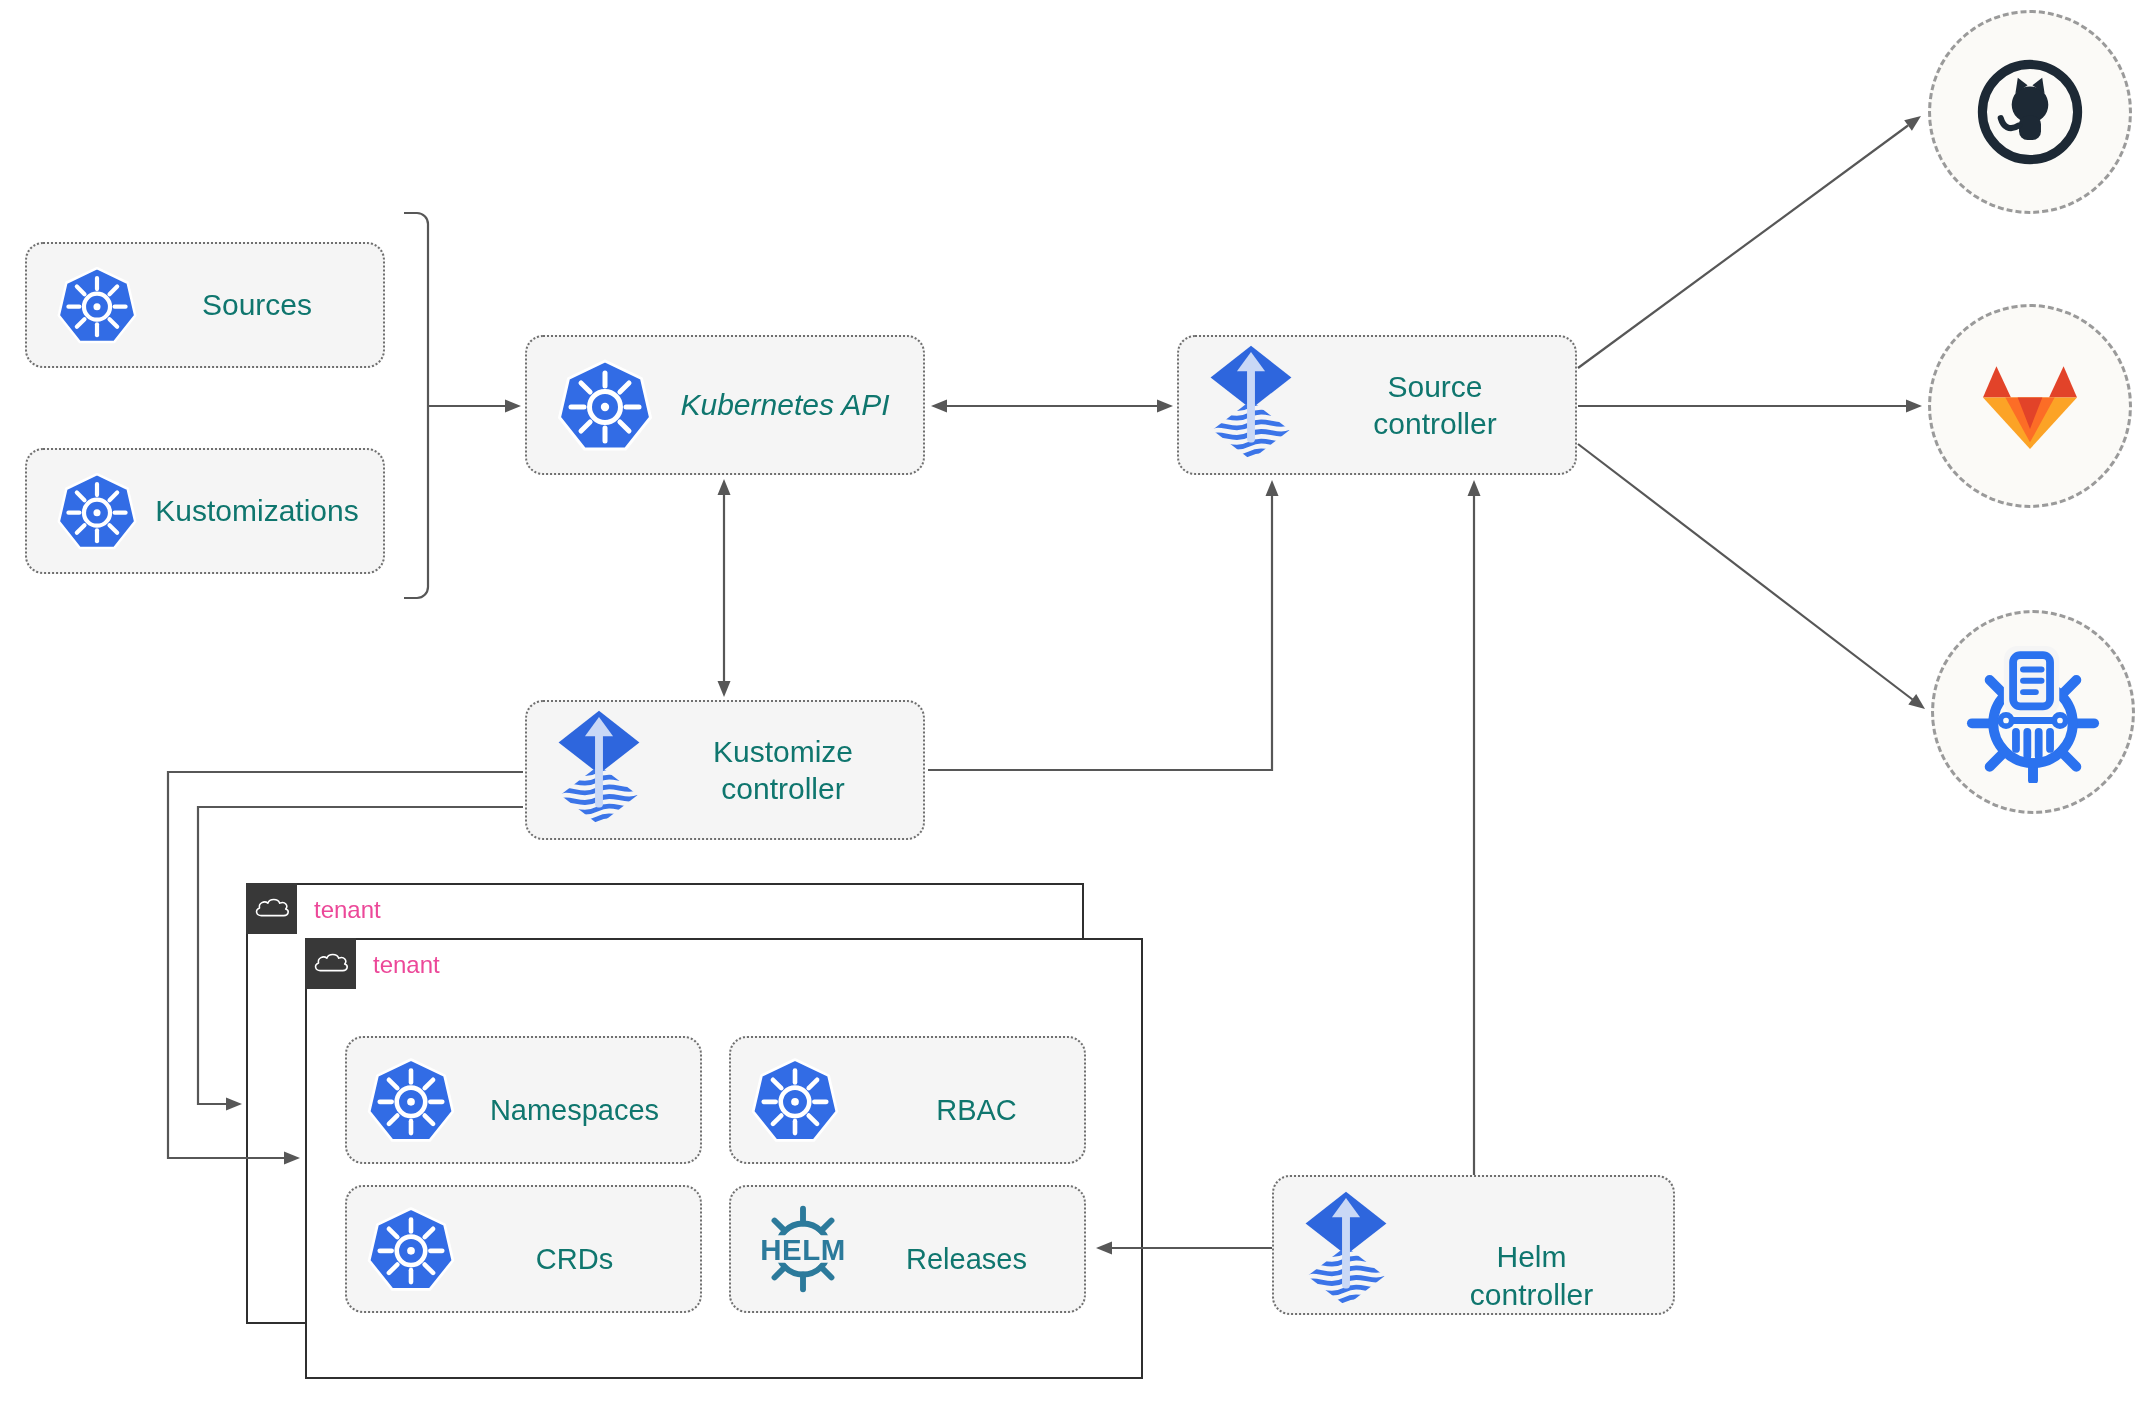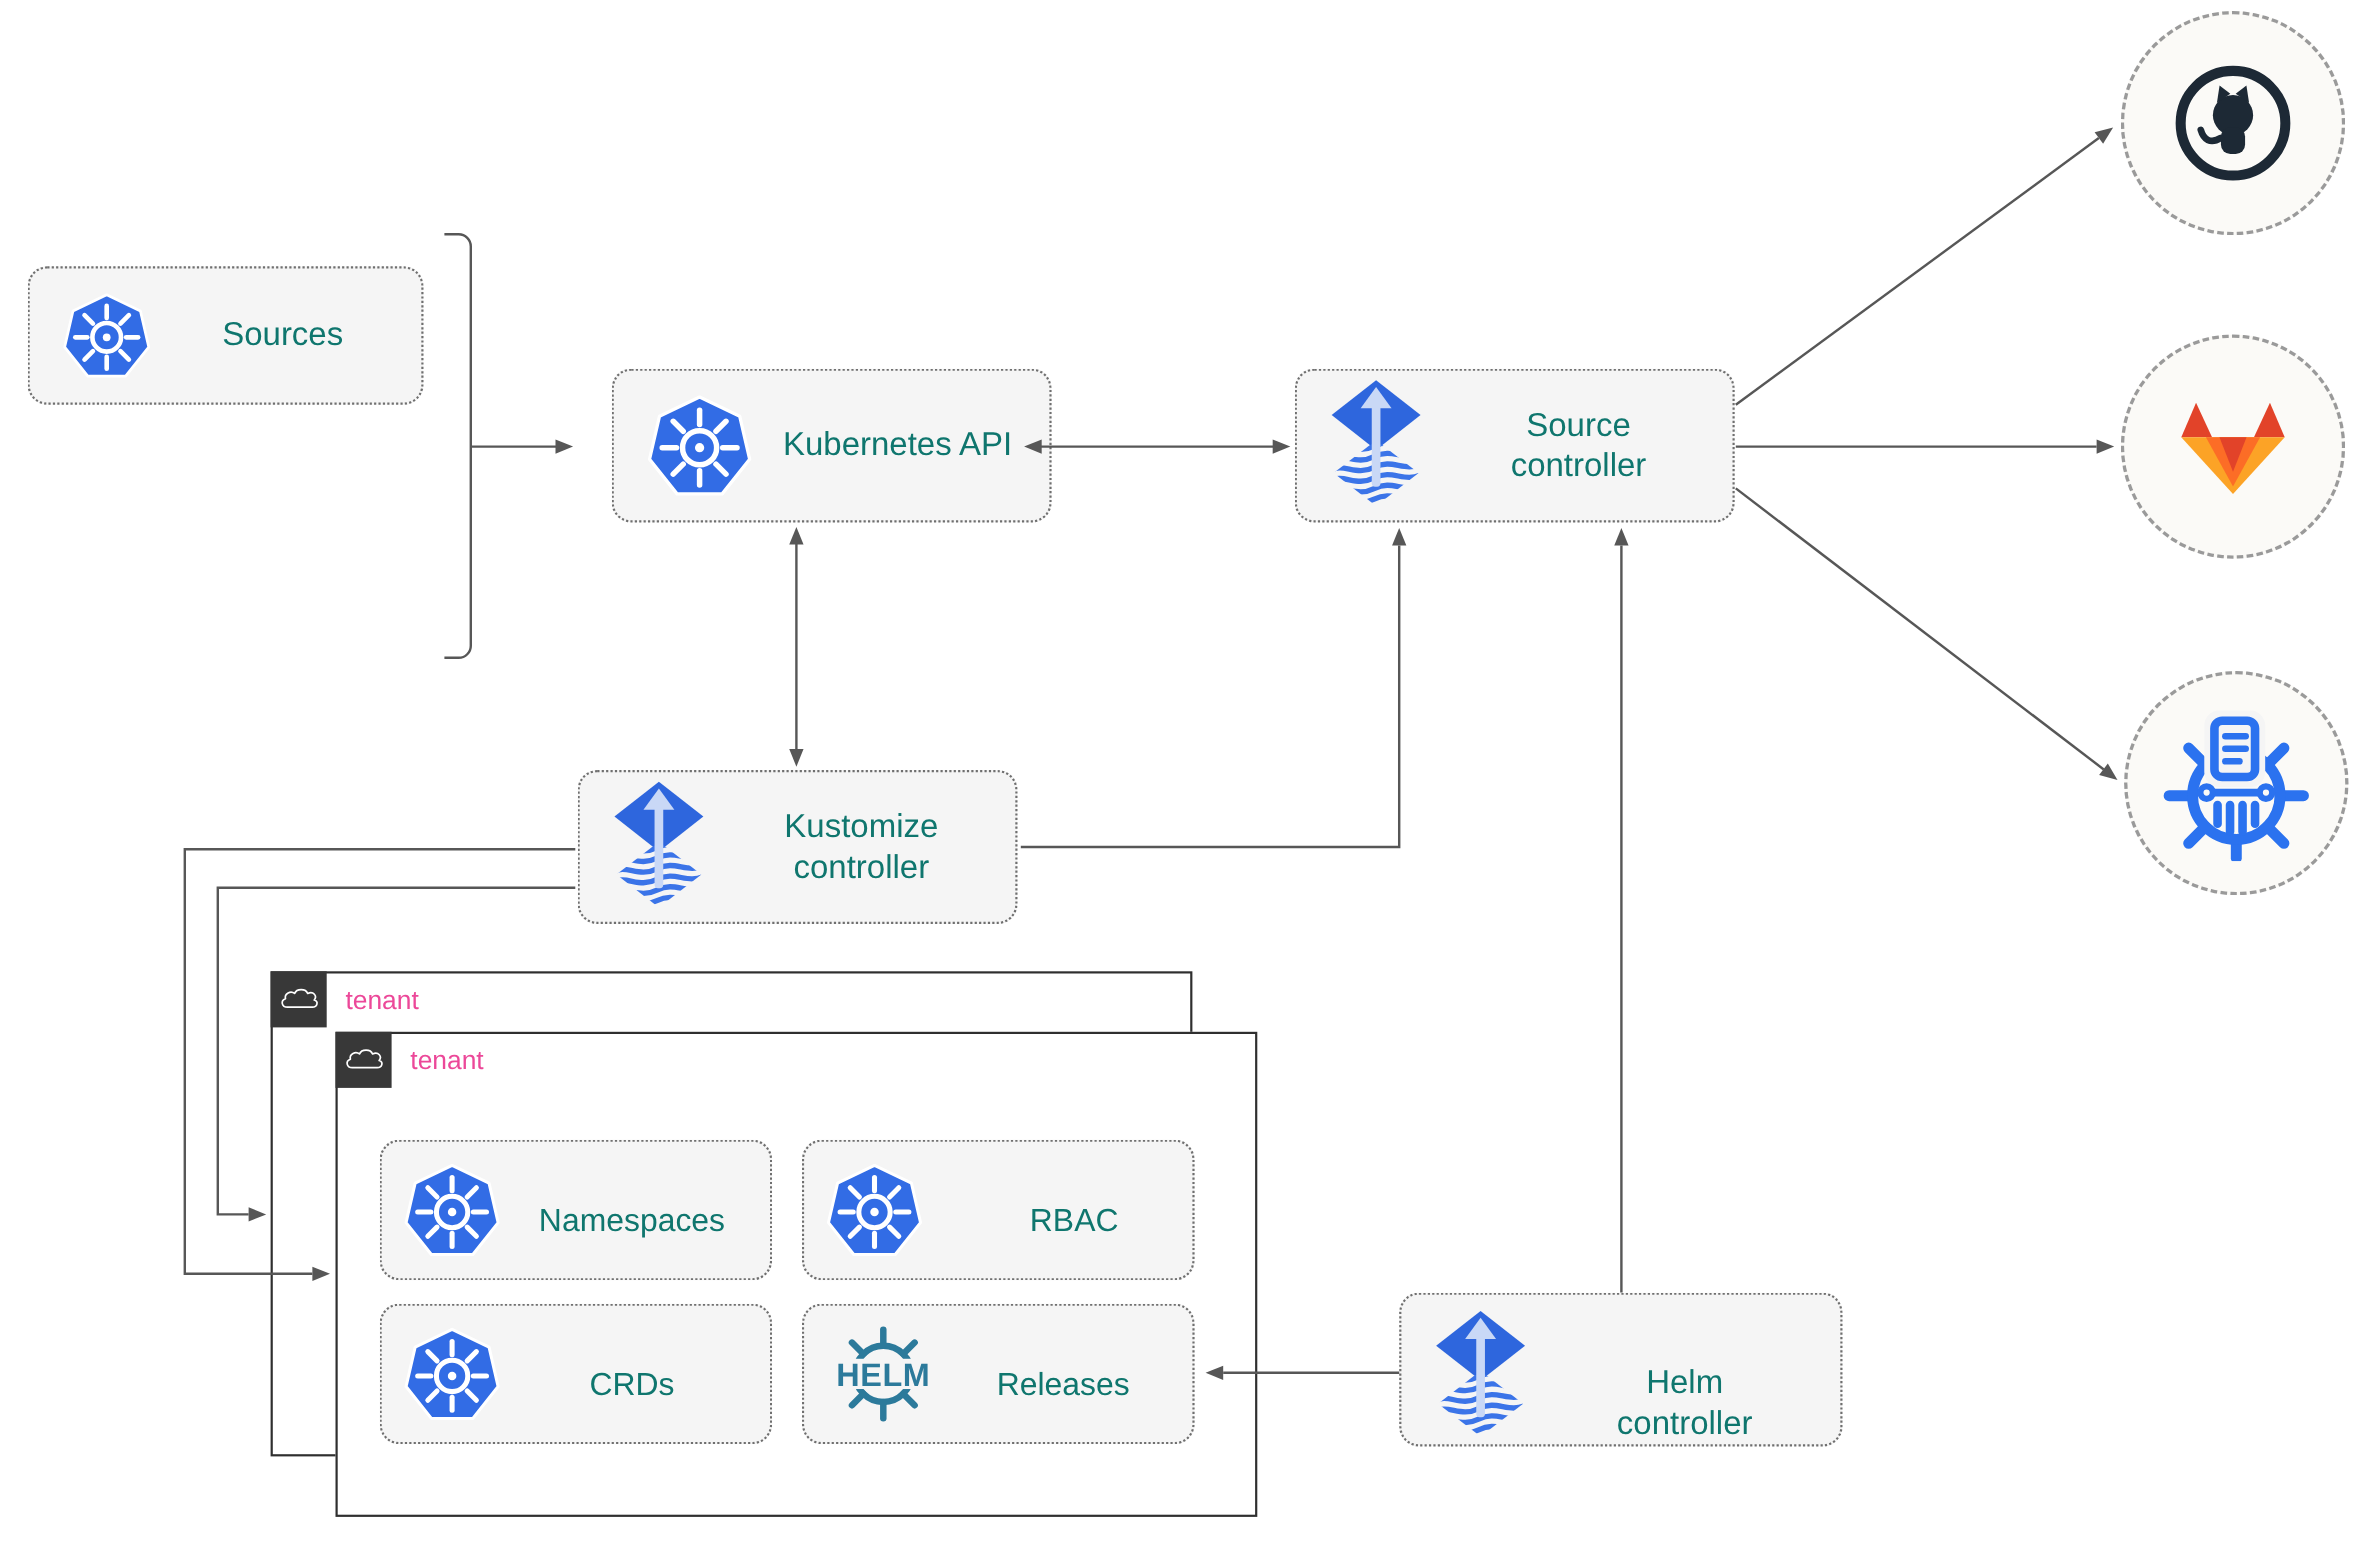--- a/index.html
+++ b/index.html
@@ -126,22 +126,28 @@
 
 <div id="canvas">
 
   <div class="node" style="left:25px;top:242px;width:360px;height:126px;">
     <svg class="icon" width="84" height="84">
         <use href="#k8s-logo"></use>
       </svg>
     <div class="label">Sources</div>
   </div>
 
-
-  <div class="node" style="left:556px;top:335px;width:400px;height:140px;">
+  <div class="node" style="left:25px;top:448px;width:360px;height:126px;">
+    <svg class="icon" width="84" height="84">
+        <use href="#k8s-logo"></use>
+      </svg>
+    <div class="label">Kustomizations</div>
+  </div>
+
+  <div class="node" style="left:525px;top:335px;width:400px;height:140px;font-style:italic;">
     <svg class="icon" width="100" height="100">
         <use href="#k8s-logo"></use>
       </svg>
     <div class="label" style="white-space:nowrap;">Kubernetes API</div>
   </div>
 
   <div class="node" style="left:1177px;top:335px;width:400px;height:140px;">
     <svg class="icon" width="88" height="123" viewBox="0 0 100 140">
         <use href="#flux-logo"></use>
       </svg>

